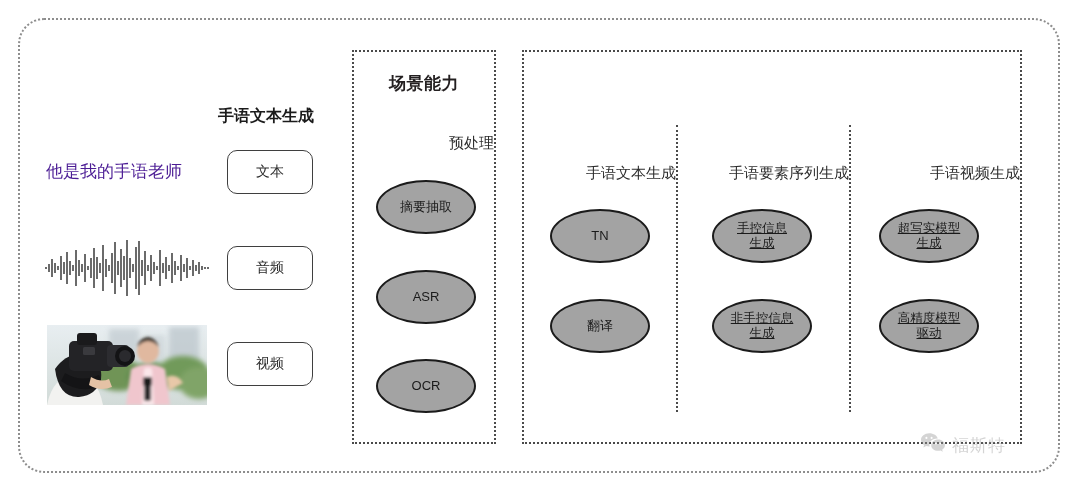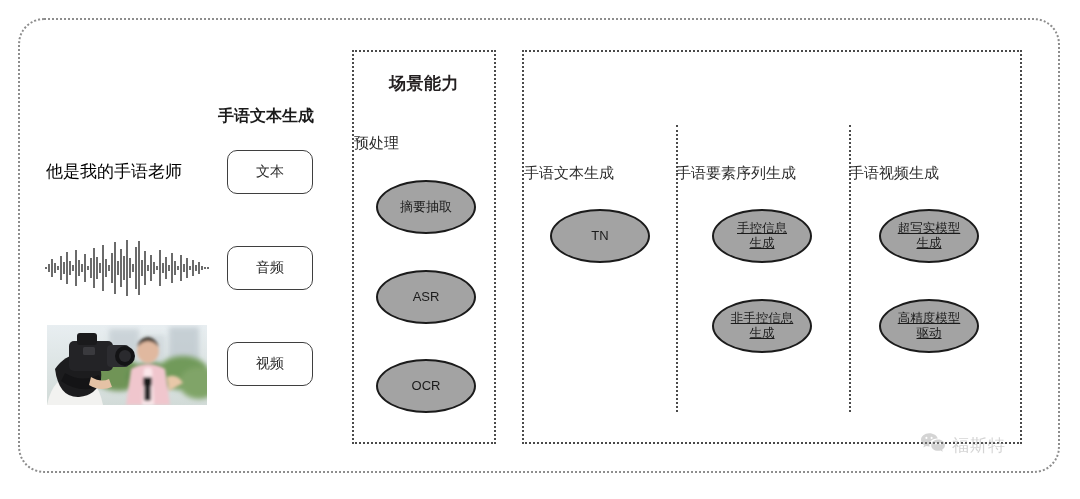--- a/index.html
+++ b/index.html
@@ -48,21 +48,21 @@
     width:0;
   }
   .divider.d1{left:152px;}
   .divider.d2{left:325px;}
 
   
   .col-head{
     position:absolute;
     font-size:15px;
     color:#2c2c2c;
-    text-align:left;
+    text-align:right;
     white-space:nowrap;
   }
 
   
   .ellipse{
     position:absolute;
     display:flex;align-items:center;justify-content:center;
     text-align:center;
     box-sizing:border-box;
     border:2.4px solid #1b1b1b;
@@ -91,21 +91,21 @@
   
   .lead-label{
     position:absolute;
     font-size:16px;font-weight:bold;
     color:#1b1b1b;
     white-space:nowrap;
   }
   .sample-text{
     position:absolute;
     font-size:17px;
-    color:#000000;
+    color:#4c1d95;
     white-space:nowrap;
   }
 
   
   .waveform{position:absolute;left:44px;top:238px;width:166px;height:60px;}
 
   
   .photo{
     position:absolute;left:47px;top:325px;width:160px;height:80px;
     overflow:hidden;
@@ -281,20 +281,23 @@
 
   <div class="panel panel-core">
 
     <div class="divider d1"></div>
     <div class="divider d2"></div>
 
     <div class="col-head" style="left:0;width:152px;top:112px;">手语文本生成</div>
     <div class="ellipse" style="left:26px;top:157px;width:100px;height:54px;text-align:center;">
       <span class="lbl">TN</span>
     </div>
+    <div class="ellipse" style="left:26px;top:247px;width:100px;height:54px;">
+      <span class="lbl">翻译</span>
+    </div>
 
     <div class="col-head" style="left:152px;width:173px;top:112px;">手语要素序列生成</div>
     <div class="ellipse wide" style="left:188px;top:157px;width:100px;height:54px;">
       <span class="lbl">手控信息<br>生成</span>
     </div>
     <div class="ellipse wide" style="left:188px;top:247px;width:100px;height:54px;">
       <span class="lbl">非手控信息<br>生成</span>
     </div>
 
     <div class="col-head" style="left:325px;width:171px;top:112px;">手语视频生成</div>

